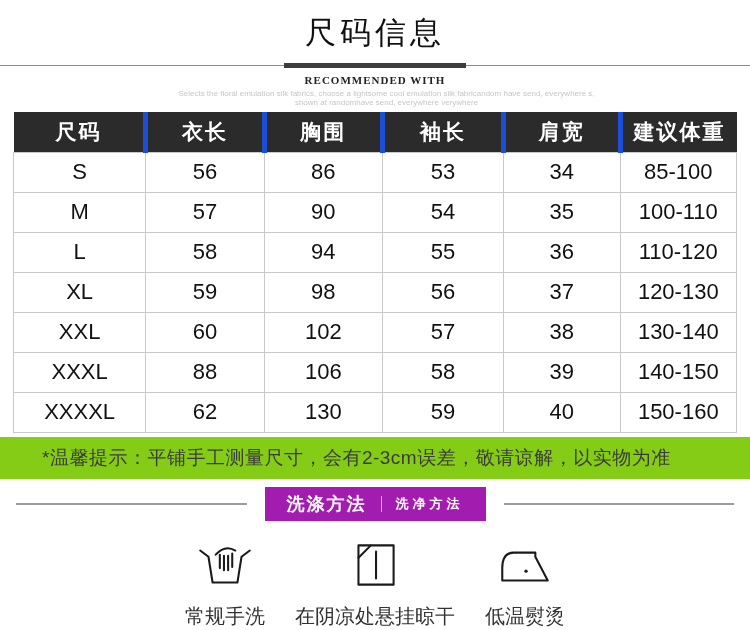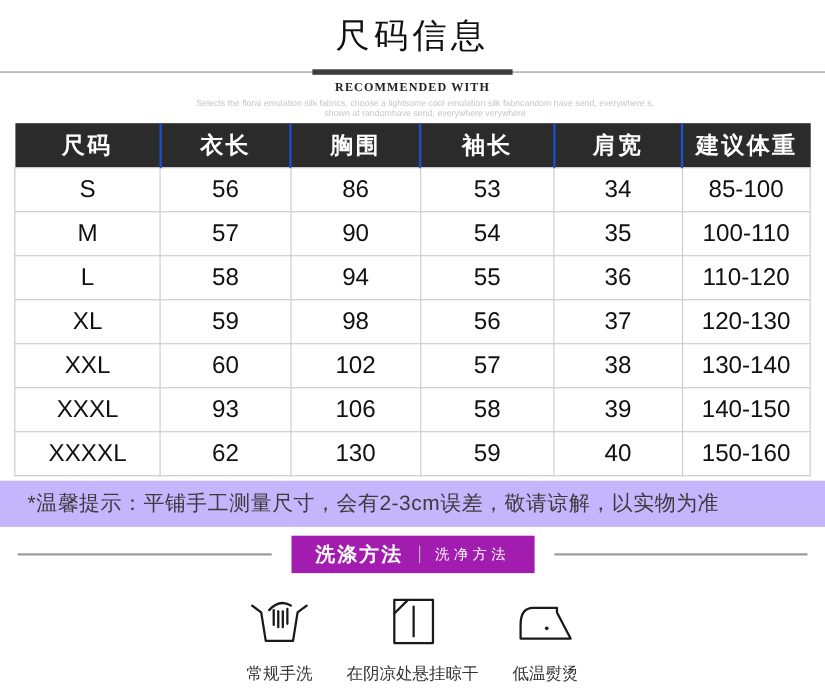--- a/index.html
+++ b/index.html
@@ -43,53 +43,53 @@
   
   table.size-table {
     width: 724px; margin: 5px auto 0;
     border-collapse: collapse; table-layout: fixed;
   }
   .size-table thead th {
     background: #2b2b2b; color: #fff;
     font-size: 21px; font-weight: bold; letter-spacing: 2px;
     height: 40px; padding: 0;
   }
-  .size-table thead th + th { border-left: 2px solid #1d4ed8; }
+  .size-table thead th + th { border-left: 5px solid #1d4ed8; }
   .size-table tbody td {
     border: 1px solid #c9c9c9;
     height: 40px; text-align: center;
     font-size: 22px; color: #111; padding: 0;
   }
 
   
   .note-band {
-    margin-top: 4px; height: 42px; background: #c4b5fd;
+    margin-top: 4px; height: 42px; background: #84cc16;
     display: flex; align-items: center;
-    padding-left: 25px; font-size: 19px; color: #3b3b3b; letter-spacing: 0.5px;
+    padding-left: 42px; font-size: 19px; color: #3b3b3b; letter-spacing: 0.5px;
   }
 
   
   .wash-header { display: flex; align-items: center; margin-top: 8px; padding: 0 16px; }
   .wash-line { flex: 1; height: 2px; background: #9a9a9a; }
   .wash-badge {
     display: flex; align-items: center;
     background: #a21caf; color: #fff; height: 34px; padding: 0 22px; margin: 0 18px;
   }
   .badge-main { font-size: 18px; font-weight: bold; letter-spacing: 2px; }
   .badge-sep { width: 1px; height: 16px; background: #bbb; margin: 0 14px; }
-  .badge-sub { font-size: 13px; letter-spacing: 4px; }
+  .badge-sub { font-size: 13px; letter-spacing: 4px; font-weight: bold; }
 
   
   .care-row {
     display: flex; justify-content: center; align-items: flex-end;
     gap: 30px; margin-top: 16px;
   }
   .care-item { display: flex; flex-direction: column; align-items: center; }
   .care-item svg { display: block; }
-  .care-label { margin-top: 10px; font-size: 15px; color: #333; white-space: nowrap; }
+  .care-label { margin-top: 10px; font-size: 20px; color: #333; white-space: nowrap; }
   .care-glyph { stroke: #1a1a1a; stroke-width: 2; fill: none; stroke-linecap: round; stroke-linejoin: round; }
 </style>
 </head>
 <body>
 
 <div class="page-title">尺码信息</div>
 
 <div class="title-divider">
   <div class="thin-line"></div>
   <div class="thick-line"></div>
@@ -156,21 +156,21 @@
       <tr>
         <td>XXL</td>
         <td>60</td>
         <td>102</td>
         <td>57</td>
         <td>38</td>
         <td>130-140</td>
       </tr>
       <tr>
         <td>XXXL</td>
-        <td>93</td>
+        <td>88</td>
         <td>106</td>
         <td>58</td>
         <td>39</td>
         <td>140-150</td>
       </tr>
       <tr>
         <td>XXXXL</td>
         <td>62</td>
         <td>130</td>
         <td>59</td>

